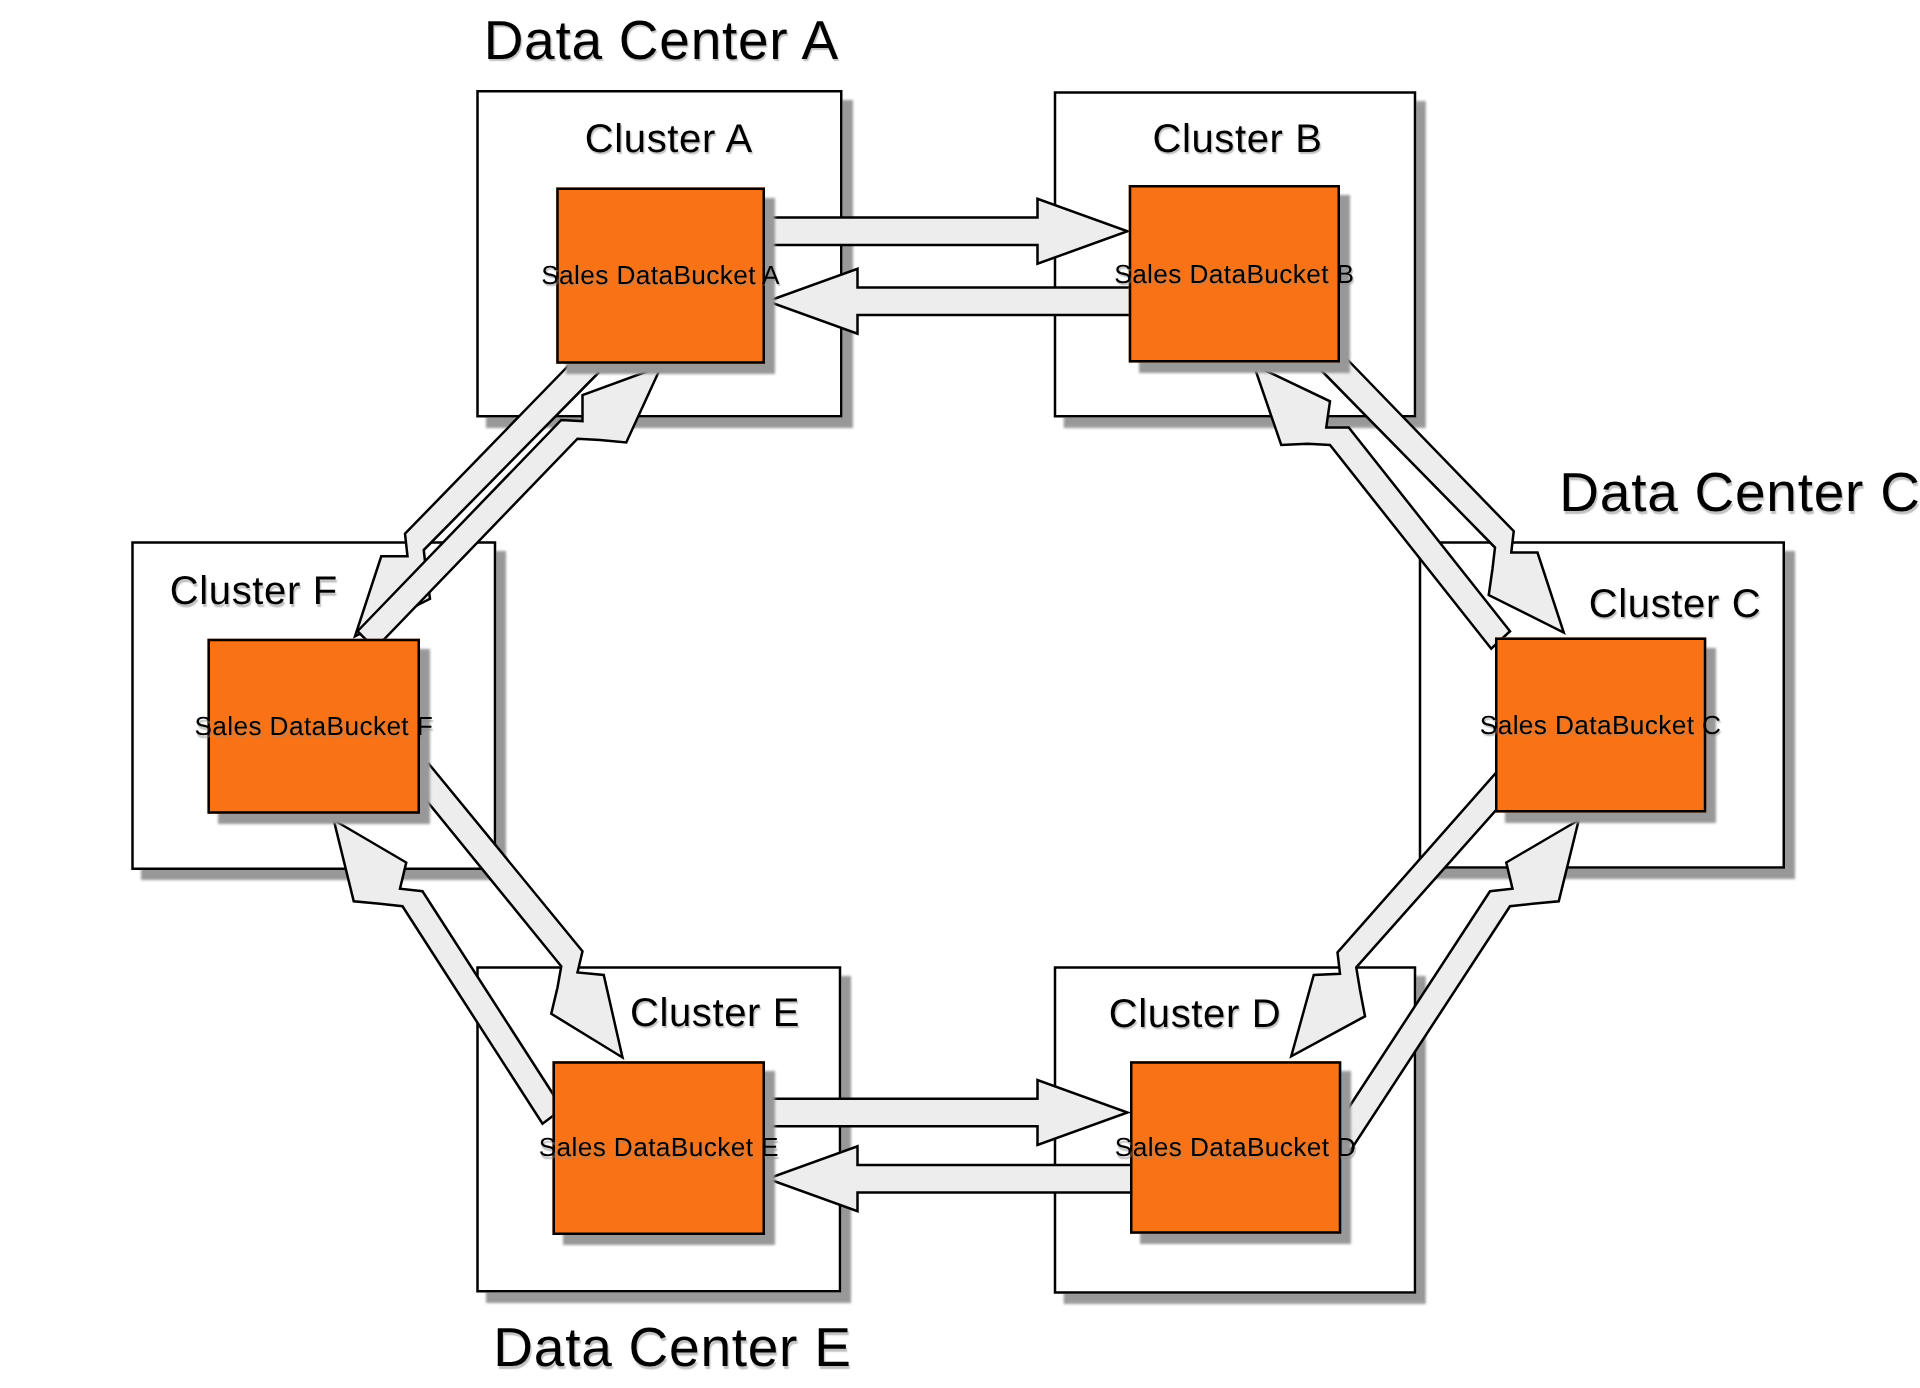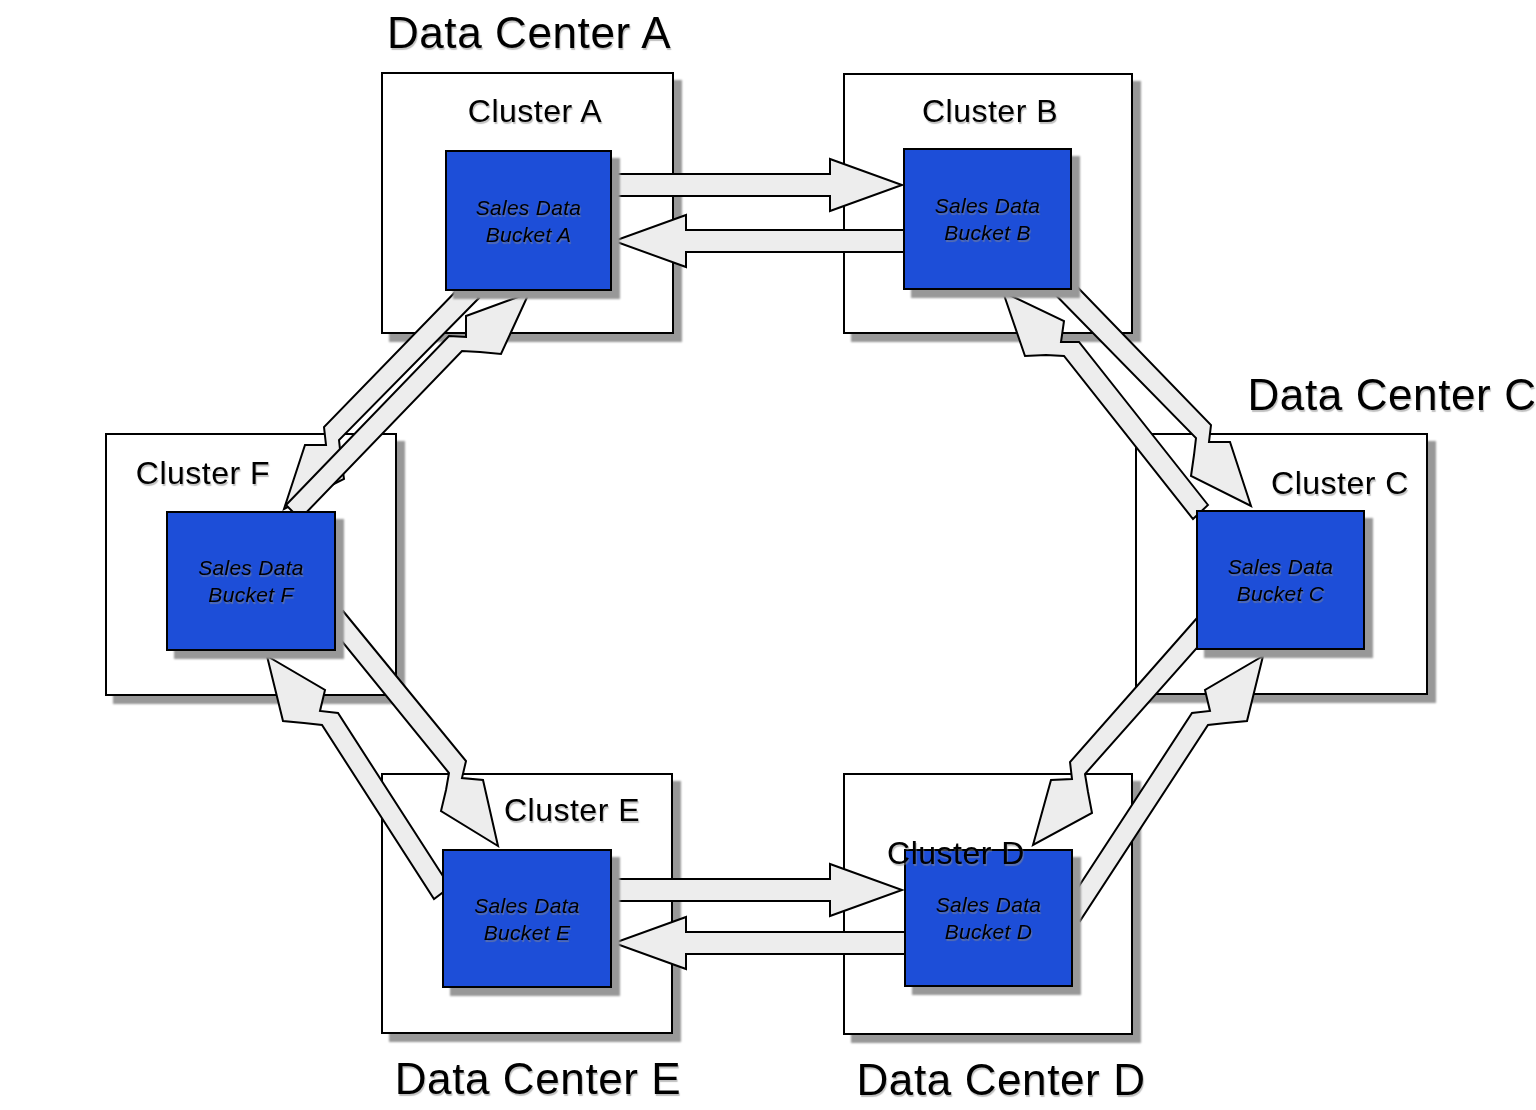--- a/index.html
+++ b/index.html
@@ -35,29 +35,28 @@
   #arrows polygon {
     fill: #ededed;
     stroke: #000000;
     stroke-width: 2;
     stroke-linejoin: miter;
   }
   
   .bucket {
     position: absolute;
     box-sizing: border-box;
-    background: #1d4ed8;
+    background: #f97316;
     border: 2px solid #000000;
     box-shadow: 8px 8px 2px #989898;
     z-index: 3;
     display: flex;
-    flex-direction: column;
+    flex-direction: row;
     align-items: center;
     justify-content: center;
-    font-style: italic;
   }
   .bucket-line {
     font-size: 21px;
     line-height: 27px;
     letter-spacing: 0.3px;
     text-shadow: 1px 2px 1px rgba(140,140,140,0.55);
     white-space: nowrap;
   }
   
   .dc-title {
@@ -129,22 +128,21 @@
     <div class="bucket-line">Bucket E</div>
   </div>
   <div class="bucket" style="left:166px; top:511px; width:170px; height:140px">
     <div class="bucket-line">Sales Data</div>
     <div class="bucket-line">Bucket F</div>
   </div>
 
   <div class="cluster-label" style="left:535px; top:111px">Cluster A</div>
   <div class="cluster-label" style="left:990px; top:111px">Cluster B</div>
   <div class="cluster-label" style="left:1340px;top:483px">Cluster C</div>
-  <div class="cluster-label" style="left:956px; top:853px">Cluster D</div>
+  <div class="cluster-label" style="left:956px; top:811px">Cluster D</div>
   <div class="cluster-label" style="left:572px; top:810px">Cluster E</div>
   <div class="cluster-label" style="left:203px; top:473px">Cluster F</div>
 
   <div class="dc-title" style="left:529px; top:33px">Data Center A</div>
   <div class="dc-title" style="left:1392px;top:395px">Data Center C</div>
-  <div class="dc-title" style="left:1001px;top:1080px">Data Center D</div>
   <div class="dc-title" style="left:538px; top:1079px">Data Center E</div>
 
 </div>
 
 </body></html>

